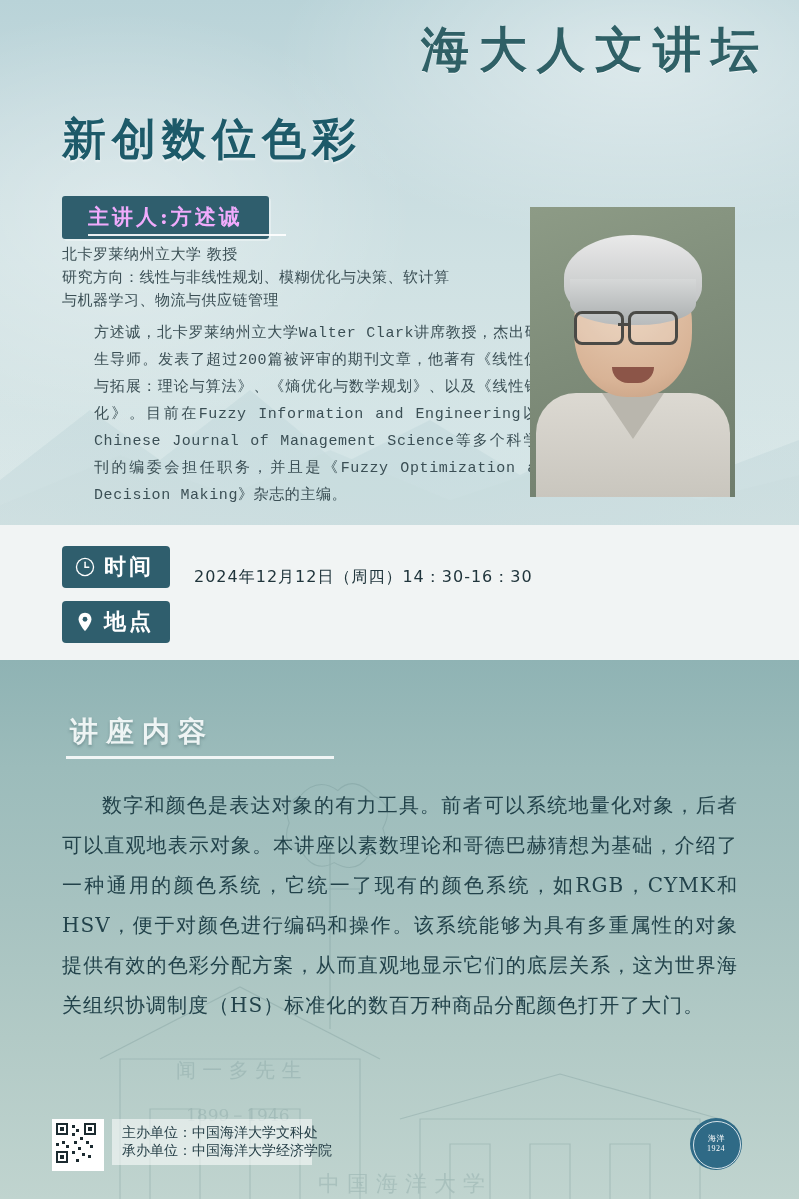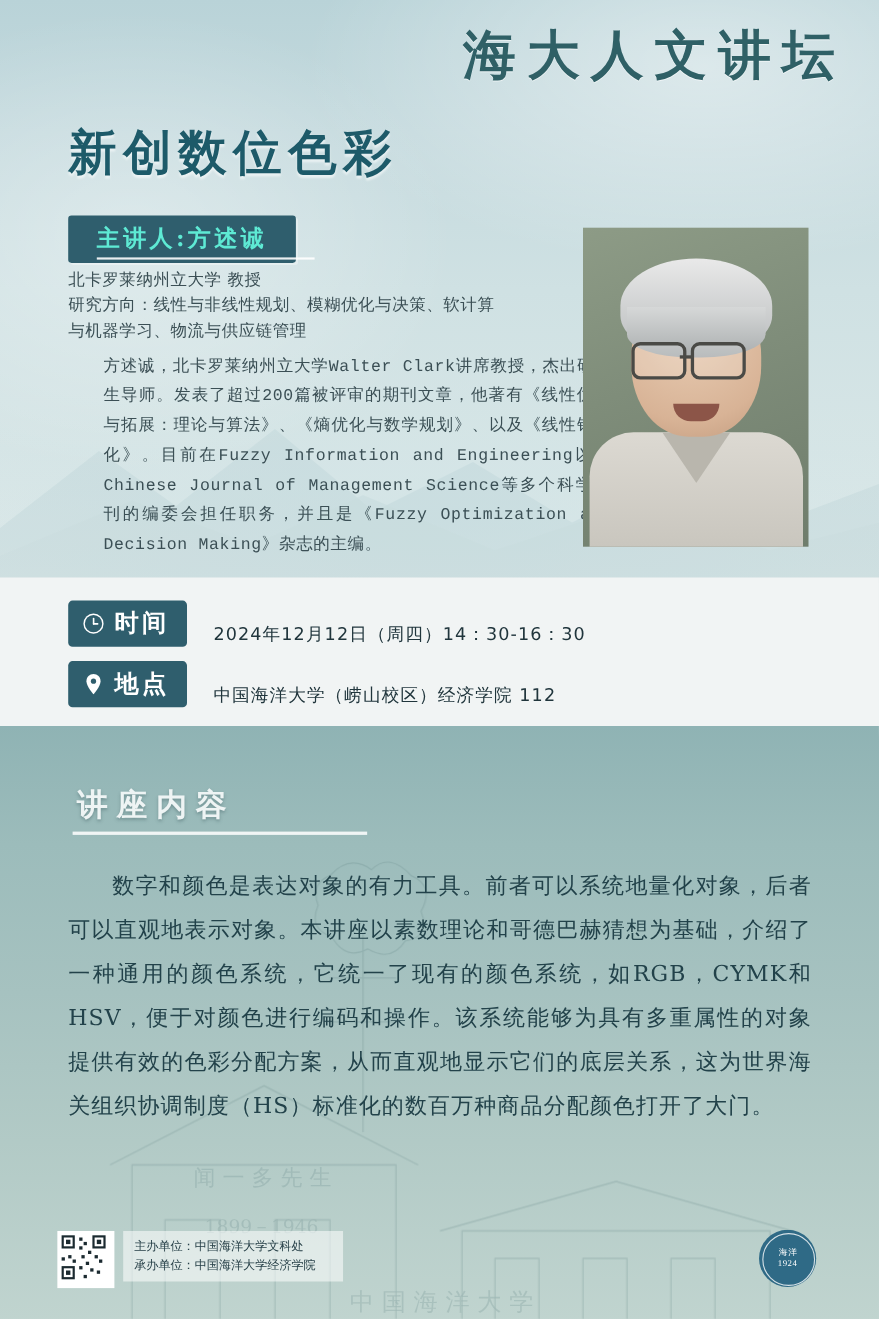--- a/index.html
+++ b/index.html
@@ -36,21 +36,21 @@
   }
   .main-title{
     position:absolute;left:62px;top:110px;
     font-family:"DejaVu Serif", serif;
     font-size:44px;font-weight:bold;color:#1d5a69;letter-spacing:6px;
     text-shadow:0 2px 2px rgba(255,255,255,.55);
     white-space:nowrap;
   }
   .speaker-tag{
     position:absolute;left:62px;top:196px;
-    background:#2f5e6d;color:#5eead4;
+    background:#2f5e6d;color:#f0abfc;
     padding:7px 26px 8px 26px;border-radius:3px;
     font-family:"DejaVu Serif", serif;
     font-size:21px;font-weight:bold;letter-spacing:3px;
     box-shadow:2px 2px 0 rgba(255,255,255,.35);
     white-space:nowrap;
   }
   .speaker-tag .tag-underline{
     position:absolute;left:26px;bottom:3px;width:198px;height:2px;background:#ffffff;opacity:.9;
   }
   .affil{
@@ -141,21 +141,21 @@
   
   .qr{
     position:absolute;left:52px;top:1119px;width:48px;height:48px;background:#fff;padding:2px;
   }
   .org-box{
     position:absolute;left:112px;top:1119px;width:200px;height:46px;
     background:rgba(255,255,255,.55);
     padding:5px 10px;box-sizing:border-box;
   }
   .org-line{
-    font-family:Liberation Serif, serif;font-size:11px;line-height:18px;color:#274048;white-space:nowrap;
+    font-family:Liberation Mono, monospace;font-size:14px;line-height:18px;color:#274048;white-space:nowrap;
   }
   .ouc-logo{
     position:absolute;left:690px;top:1118px;width:52px;height:52px;border-radius:50%;
     background:#2f6a86;color:#fff;
     display:flex;align-items:center;justify-content:center;
   }
   .ouc-logo .ring{
     position:absolute;left:3px;top:3px;width:46px;height:46px;border:1px solid rgba(255,255,255,.8);border-radius:50%;
   }
   .ouc-logo .txt{font-family:Liberation Serif, serif;font-size:8px;letter-spacing:.5px;text-align:right;line-height:10px;}
@@ -220,21 +220,20 @@
   <div class="info-row place">
     <div class="chip">
       <span>
         <svg width="22" height="22" viewBox="0 0 24 24">
           <path d="M12 2c-3.9 0-7 3.1-7 7 0 5.2 7 13 7 13s7-7.8 7-13c0-3.9-3.1-7-7-7z" fill="#ffffff"></path>
           <circle cx="12" cy="9" r="2.6" fill="#2f5e6d"></circle>
         </svg>
       </span>
       <span>地点</span>
     </div>
-    <div class="info-text">中国海洋大学（崂山校区）经济学院 112</div>
   </div>
 
   <div class="content-section">
     <svg class="sketch" viewBox="0 0 799 470" preserveAspectRatio="none">
       <g stroke="#5d7f80" fill="none" stroke-width="1.2" opacity=".75">
         <path d="M120 470 L120 330 L360 330 L360 470"></path>
         <path d="M100 330 L240 258 L380 330"></path>
         <path d="M150 470 L150 380 L200 380 L200 470"></path>
         <path d="M250 470 L250 380 L300 380 L300 470"></path>
         <path d="M420 470 L420 390 L700 390 L700 470"></path>

